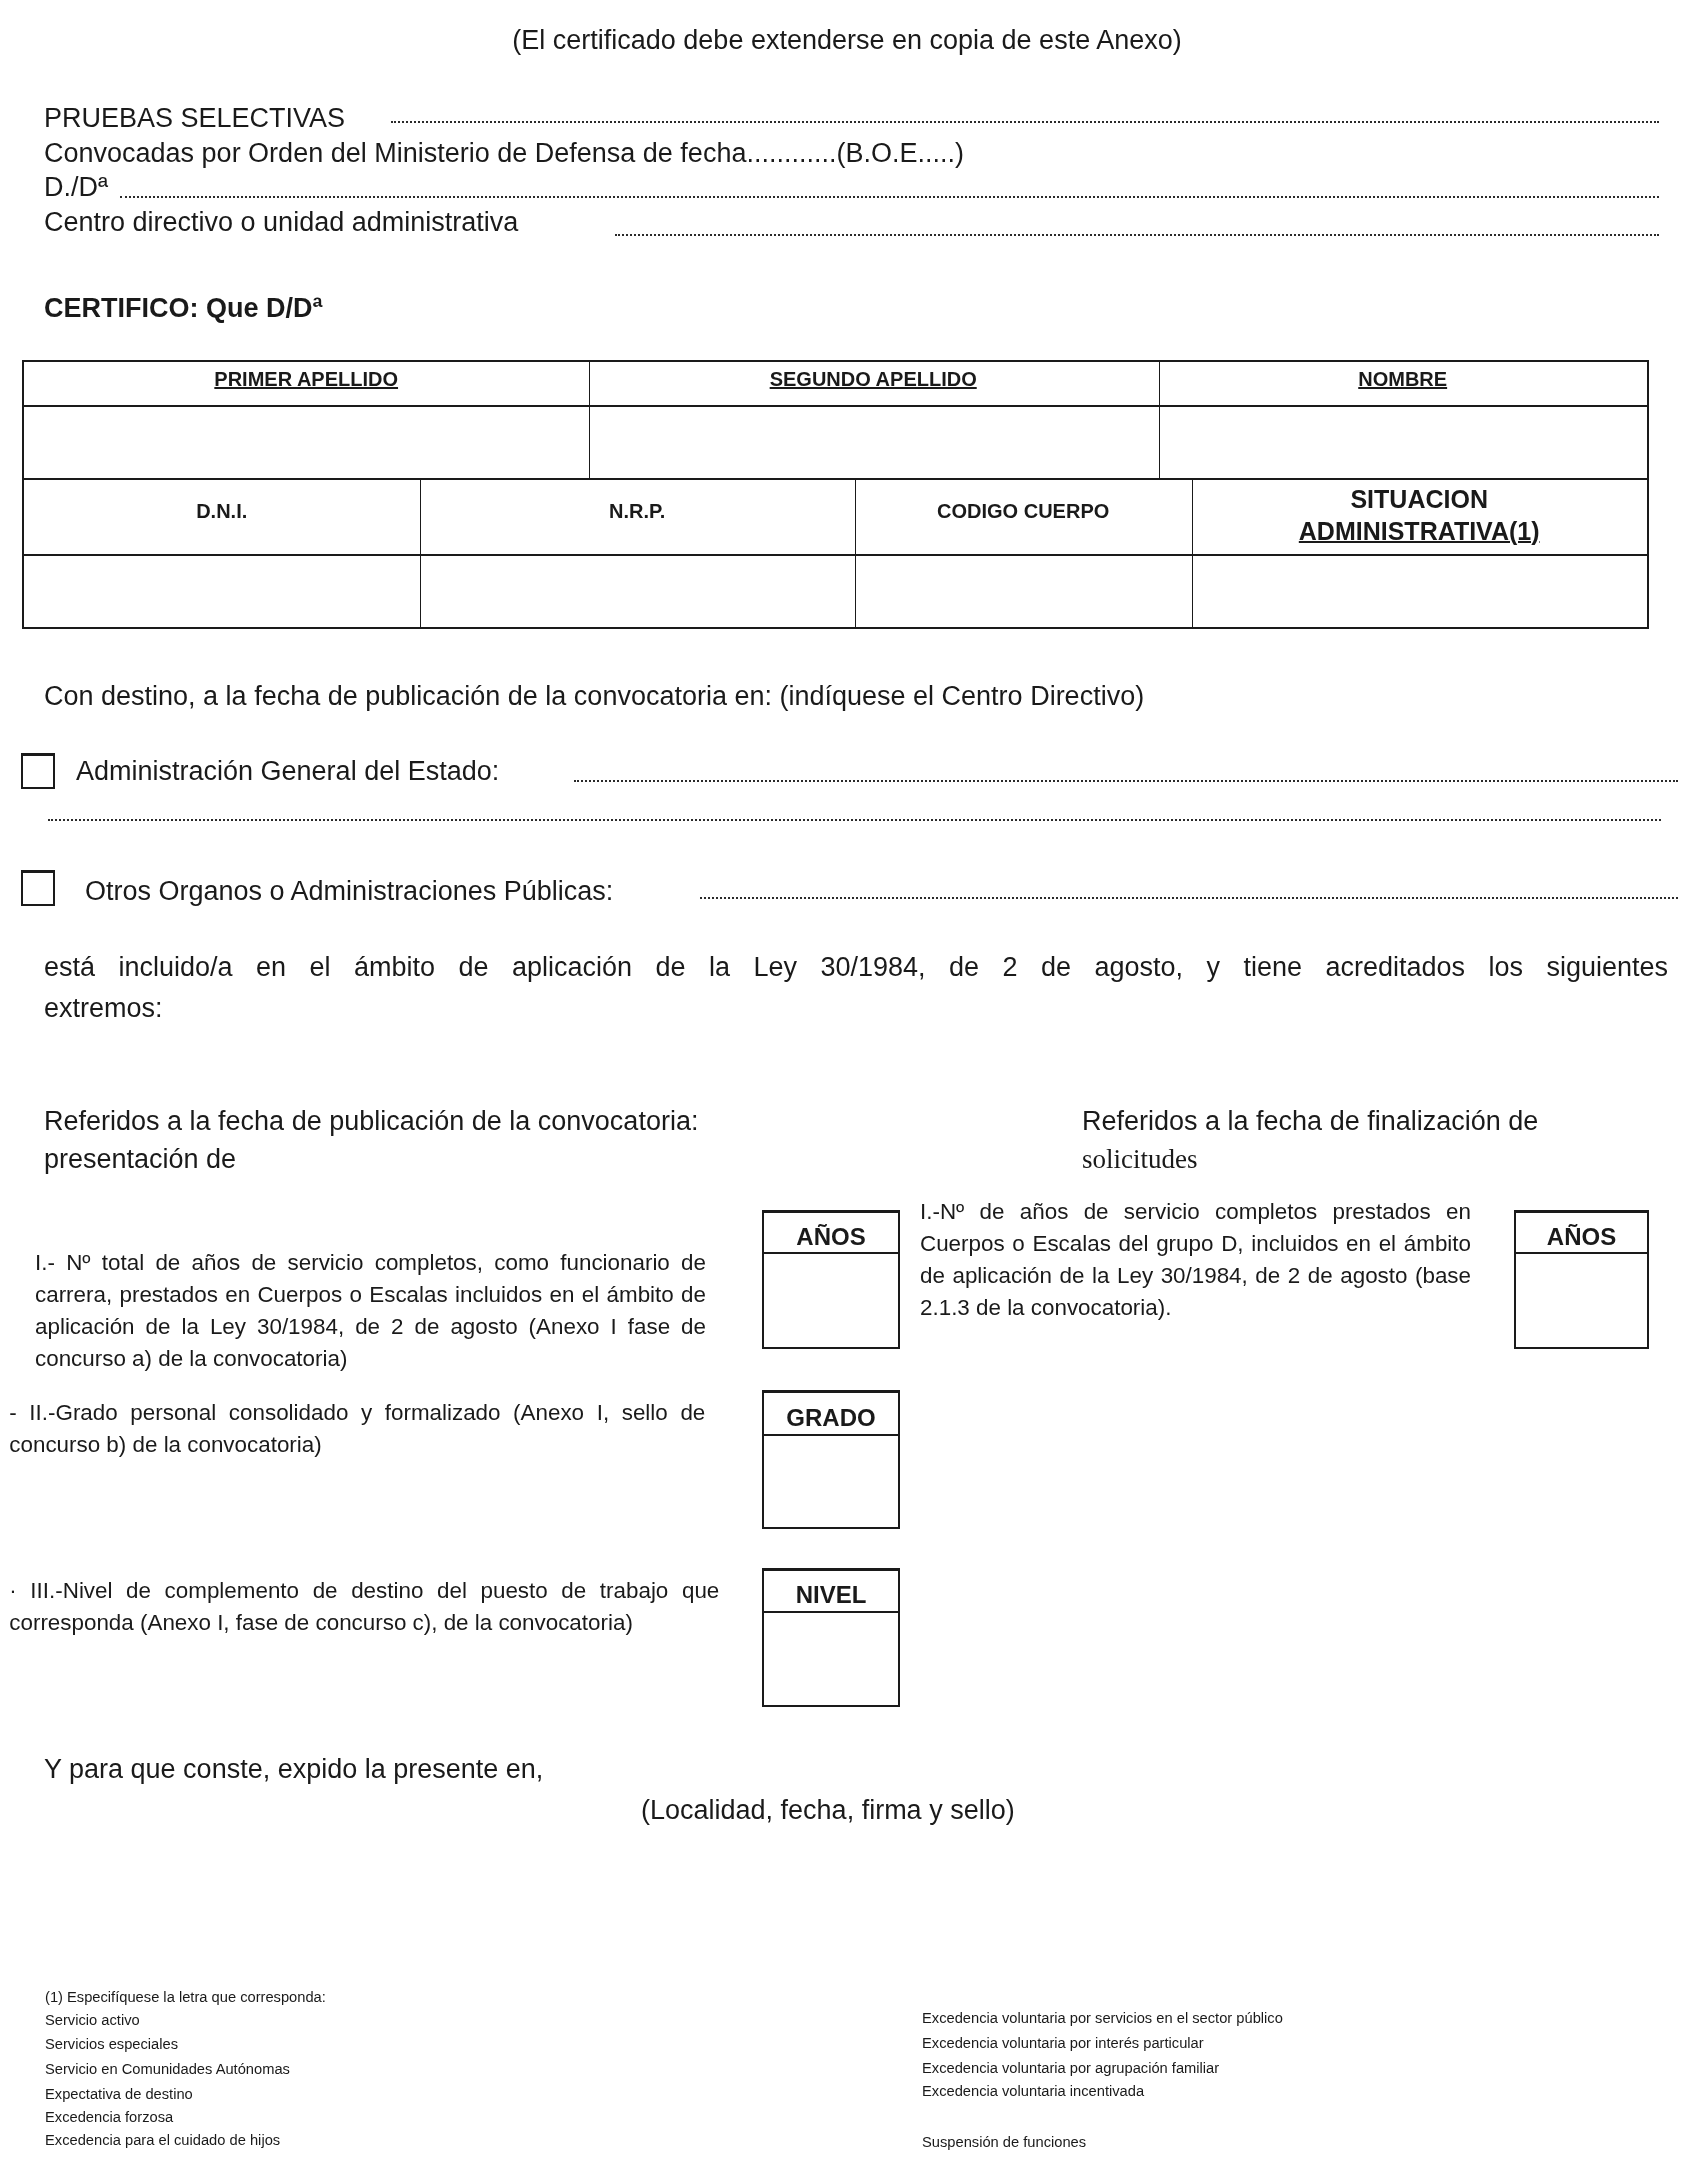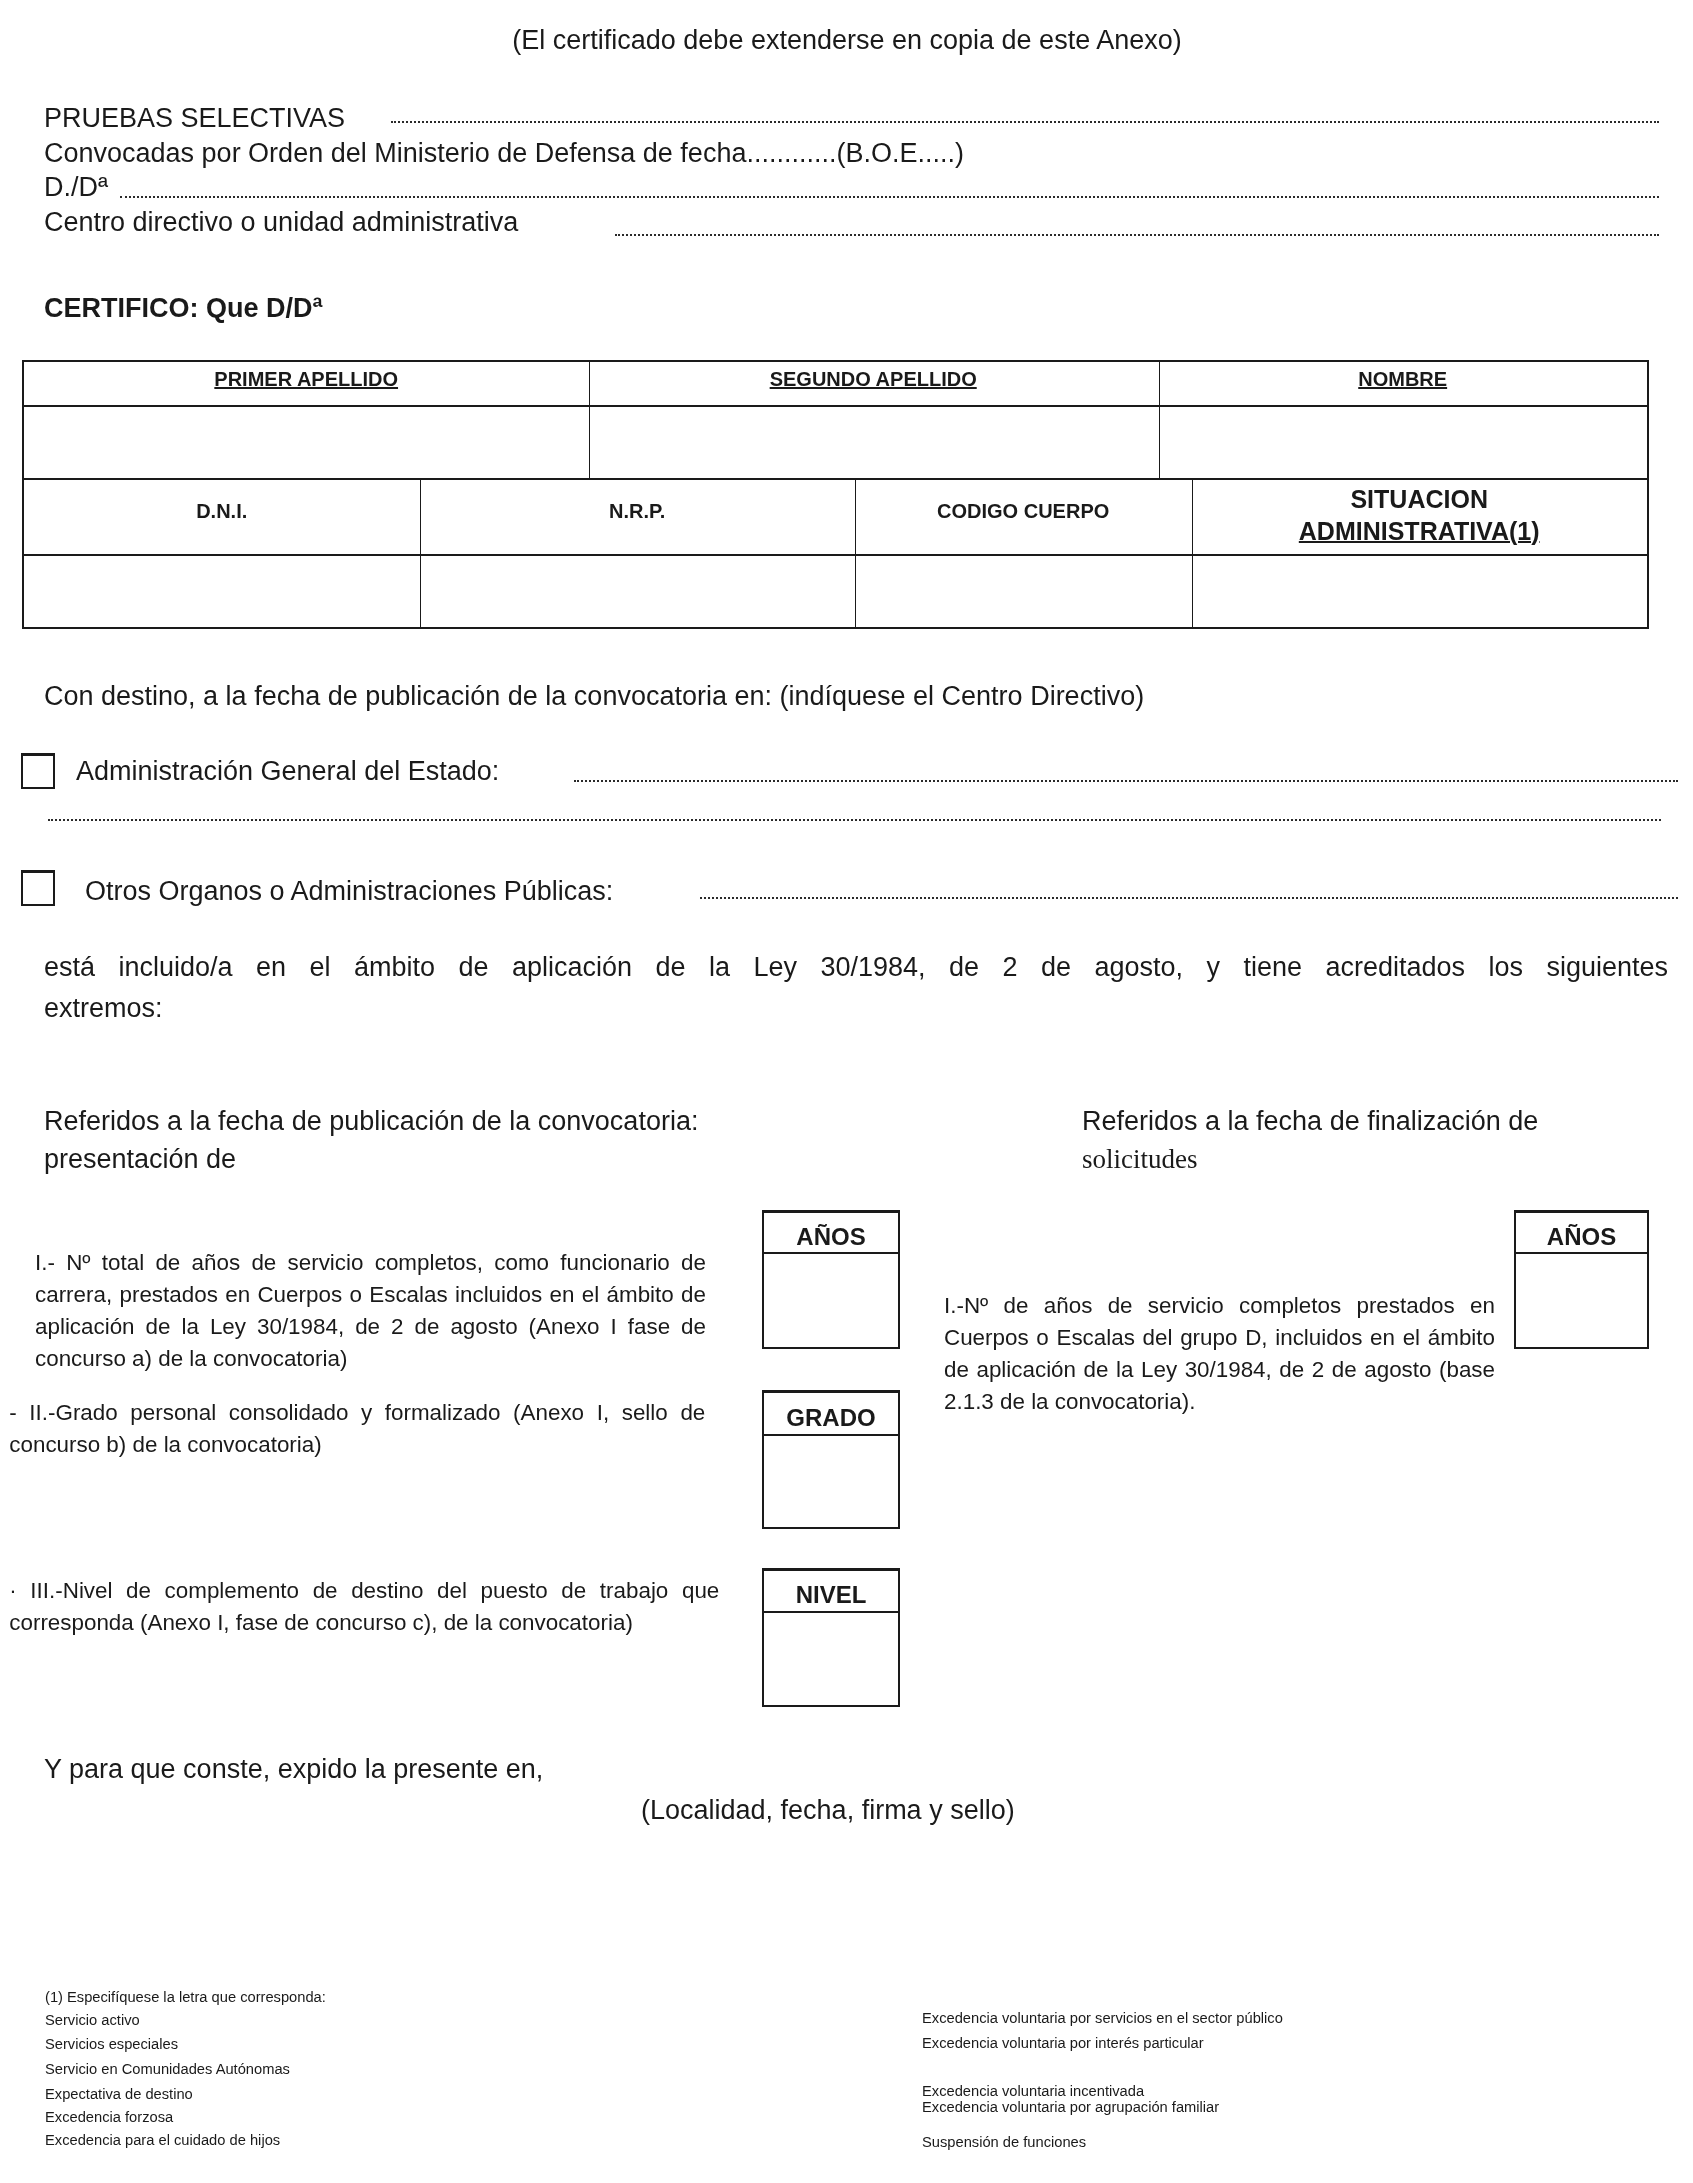--- a/index.html
+++ b/index.html
@@ -117,35 +117,35 @@
   <div class="box-head" style="height:41px;line-height:49px;">GRADO</div>
   <div class="box-input" style="top:43px;"></div>
 </div>
 
 <div class="item" style="left:9.3px;top:1575px;width:710px;">· III.-Nivel de complemento de destino del puesto de trabajo que corresponda (Anexo I, fase de concurso c), de la convocatoria)</div>
 <div class="box" style="left:762px;top:1568px;width:138px;height:139px;">
   <div class="box-head" style="height:40px;line-height:48px;">NIVEL</div>
   <div class="box-input" style="top:43px;"></div>
 </div>
 
-<div class="item" style="left:920px;top:1290px;width:551px;margin-left:24px;">I.-Nº de años de servicio completos prestados en Cuerpos o Escalas del grupo D, incluidos en el ámbito de aplicación de la Ley 30/1984, de 2 de agosto (base 2.1.3 de la convocatoria).</div>
+<div class="item" style="left:920px;top:1196px;width:551px;">I.-Nº de años de servicio completos prestados en Cuerpos o Escalas del grupo D, incluidos en el ámbito de aplicación de la Ley 30/1984, de 2 de agosto (base 2.1.3 de la convocatoria).</div>
 <div class="box" style="left:1514px;top:1210px;width:135px;height:139px;">
   <div class="box-head" style="height:39px;line-height:48px;">AÑOS</div>
   <div class="box-input" style="top:42px;"></div>
 </div>
 
 <div class="abs body-txt" style="left:44px;top:1752px;">Y para que conste, expido la presente en,</div>
 <div class="abs body-txt" style="left:641px;top:1793px;">(Localidad, fecha, firma y sello)</div>
 
 <div class="foot" style="left:45px;top:1985px;">(1) Especifíquese la letra que corresponda:</div>
 <div class="foot" style="left:45px;top:2008px;">Servicio activo</div>
 <div class="foot" style="left:45px;top:2032px;">Servicios especiales</div>
 <div class="foot" style="left:45px;top:2057px;">Servicio en Comunidades Autónomas</div>
 <div class="foot" style="left:45px;top:2082px;">Expectativa de destino</div>
 <div class="foot" style="left:45px;top:2105px;">Excedencia forzosa</div>
 <div class="foot" style="left:45px;top:2128px;">Excedencia para el cuidado de hijos</div>
 
 <div class="foot" style="left:922px;top:2006px;">Excedencia voluntaria por servicios en el sector público</div>
 <div class="foot" style="left:922px;top:2031px;">Excedencia voluntaria por interés particular</div>
-<div class="foot" style="left:922px;top:2056px;margin-top:39px;">Excedencia voluntaria por agrupación familiar</div>
+<div class="foot" style="left:922px;top:2056px;">Excedencia voluntaria por agrupación familiar</div>
 <div class="foot" style="left:922px;top:2079px;">Excedencia voluntaria  incentivada</div>
 <div class="foot" style="left:922px;top:2102px;margin-top:28px;">Suspensión de funciones</div>
 
 
 </body></html>

